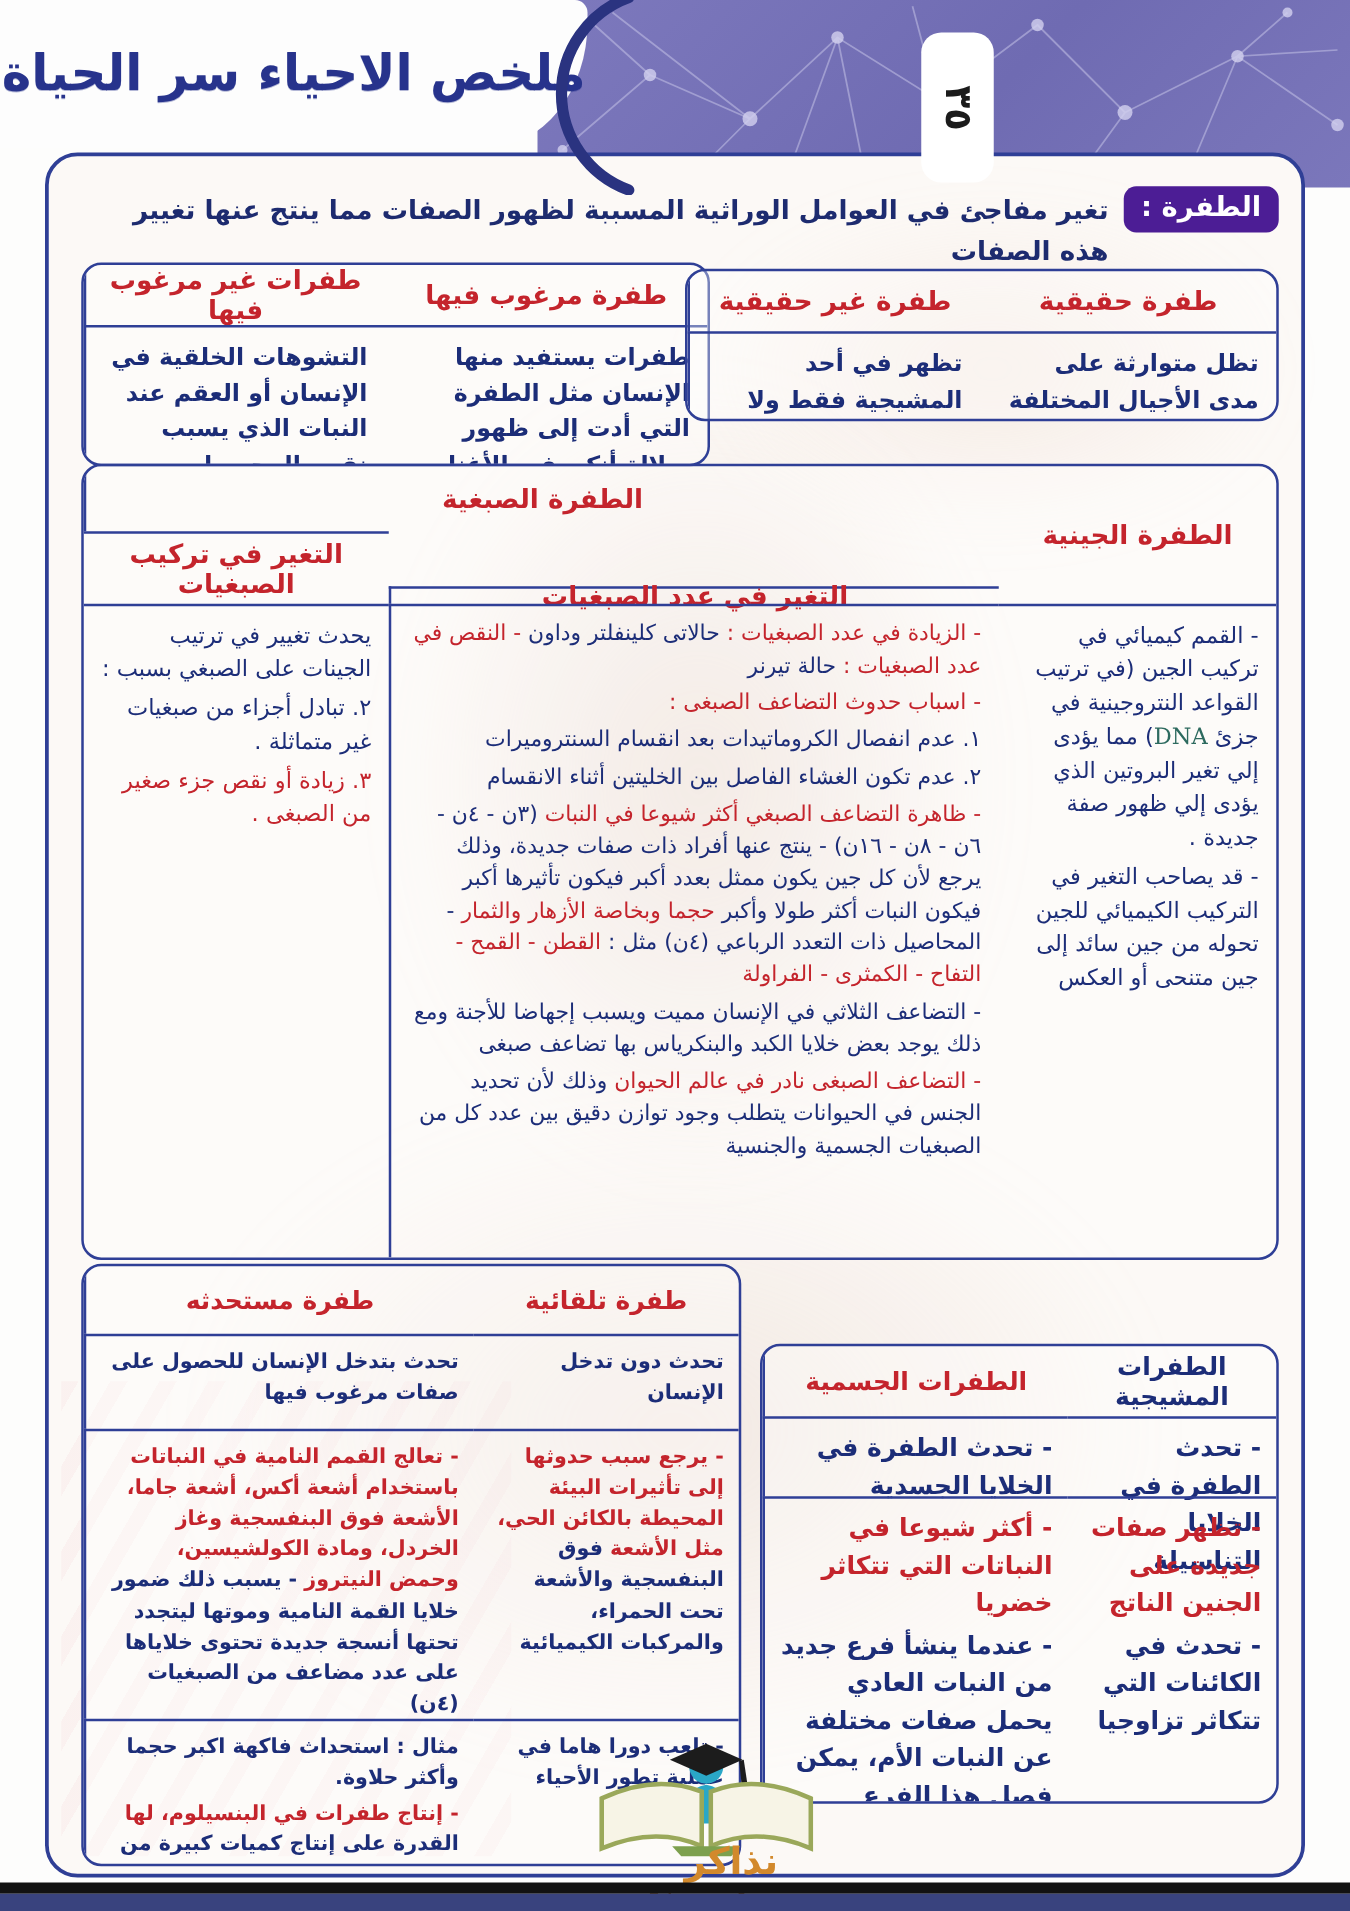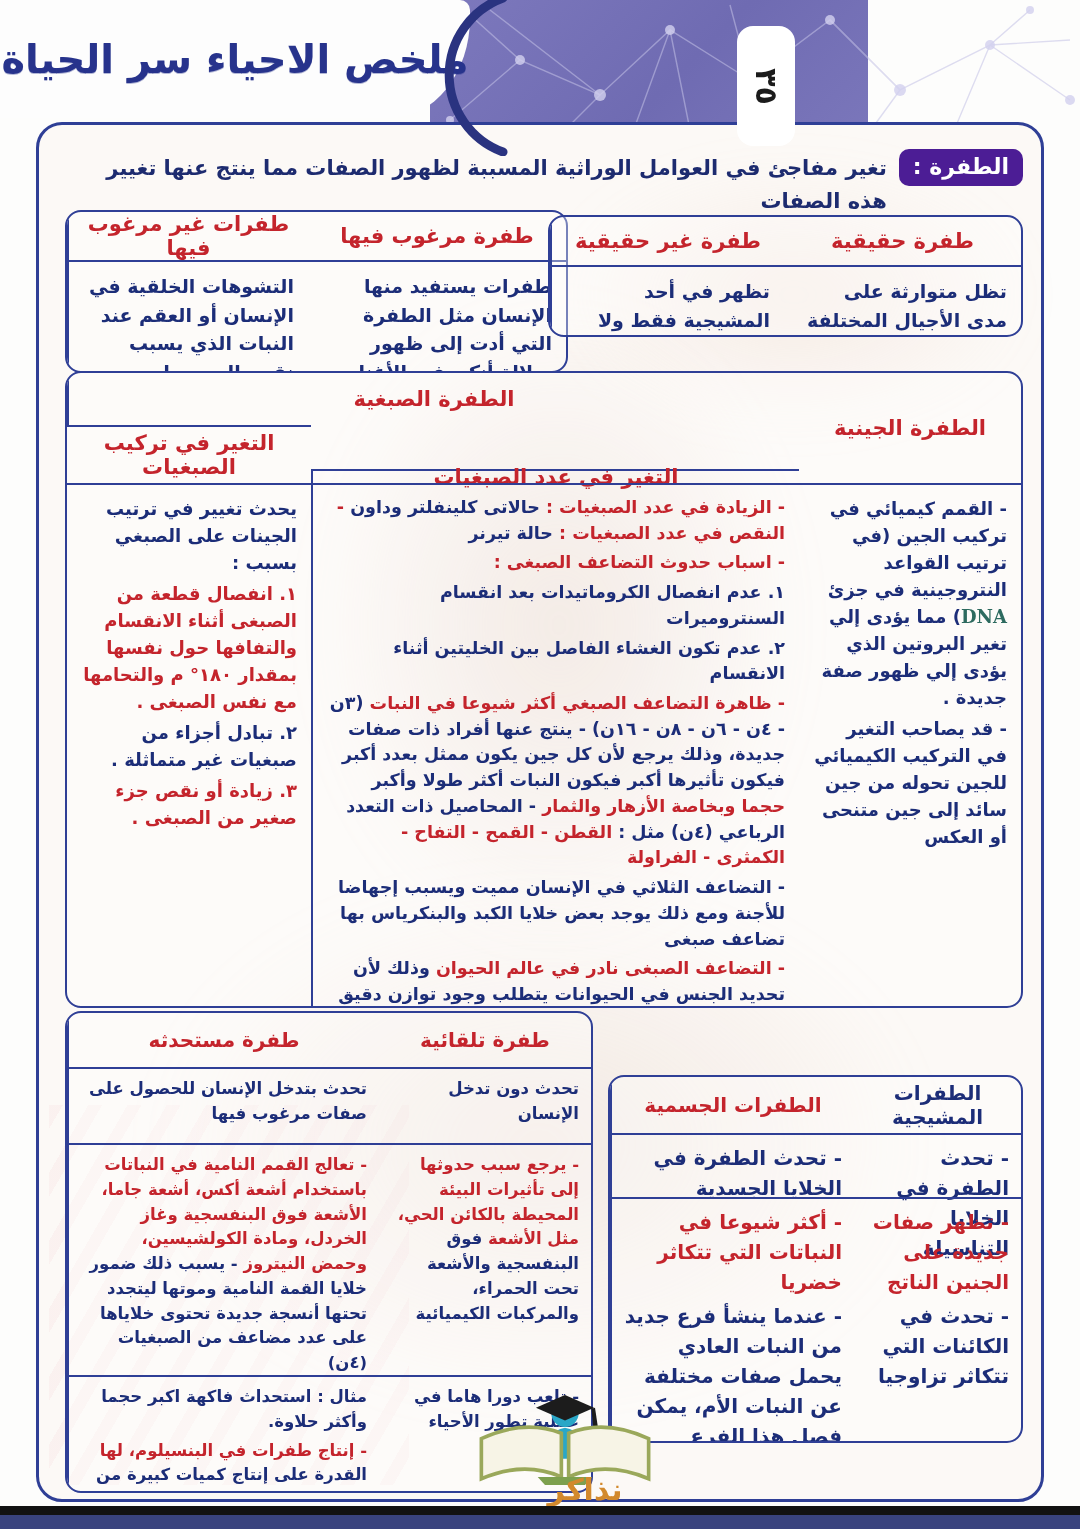--- a/index.html
+++ b/index.html
@@ -5,21 +5,21 @@
   * { margin:0; padding:0; box-sizing:border-box; }
   html,body { width:1080px; height:1529px; }
   body {
     position:relative;
     font-family:"DejaVu Sans", sans-serif;
     background:#fdfdfc;
     overflow:hidden;
     direction:rtl;
   }
   
-  .banner { position:absolute; top:0; left:0; width:868px; height:150px; }
+  .banner { position:absolute; top:0; left:0; width:1080px; height:150px; }
   .banner-purple { position:absolute; top:0; left:430px; right:0; height:150px;
     background:linear-gradient(135deg,#7d79bd 0%,#6f6bb2 55%,#7b77bb 100%); }
   .net { position:absolute; top:0; left:430px; width:650px; height:150px; }
   .title-plate { position:absolute; top:0; left:0; width:470px; height:118px;
     background:#fdfdfd; border-bottom-right-radius:80px 100px; border-top-right-radius:10px;
     display:flex; align-items:center; justify-content:center; z-index:2; }
   .title-plate span { color:#27338c; font-size:40px; font-weight:bold; white-space:nowrap;
     text-shadow:0 1px 0 rgba(39,51,140,.35); }
   .paren { position:absolute; top:-6px; left:433px; width:86px; height:162px; z-index:3; }
   .page-tab { position:absolute; top:26px; left:737px; width:58px; height:120px;
@@ -70,21 +70,21 @@
 
   .t-big { left:26px; top:246px; width:958px; height:637px;
     grid-template-columns:222px 488px 1fr; grid-template-rows:52px 58px 1fr; }
   .g-gen-h { grid-column:1; grid-row:1 / 3; }
   .g-chr-h { grid-column:2 / 4; grid-row:1; }
   .g-num-h { grid-column:2; grid-row:2;margin-top:44px; }
   .g-str-h { grid-column:3; grid-row:2; }
   .g-gen-b { grid-column:1; grid-row:3; font-size:18px; }
   .g-num-b { grid-column:2; grid-row:3; font-size:17.5px; line-height:1.47; }
   .g-str-b { grid-column:3; grid-row:3; font-size:18px; }
-  .t-big .body { font-weight:bold; }
+  .t-big .body { font-weight:normal; }
 
   .t-induced { left:26px; top:886px; width:528px; height:482px;
     grid-template-columns:212px 1fr; grid-template-rows:54px 76px 232px 1fr; }
   .t-induced .body { font-size:16.5px; line-height:1.5; padding:8px 12px; }
   .t-induced .head { font-size:20px; }
 
   .t-somatic { left:569px; top:950px; width:415px; height:368px;
     grid-template-columns:167px 1fr; grid-template-rows:56px 64px 1fr; }
   .t-somatic .body { font-size:20px; line-height:1.5; padding:8px 12px; }
   .t-somatic .head { font-size:20px; }
@@ -177,21 +177,20 @@
         <div class="itm"><span class="c-red">- الزيادة في عدد الصبغيات : </span><span class="c-navy">حالاتى كلينفلتر وداون </span><span class="c-red">- النقص في عدد الصبغيات : </span><span class="c-navy">حالة تيرنر</span></div>
         <div class="itm"><span class="c-red">- اسباب حدوث التضاعف الصبغى :</span></div>
         <div class="itm"><span class="c-navy">١. عدم انفصال الكروماتيدات بعد انقسام السنتروميرات</span></div>
         <div class="itm"><span class="c-navy">٢. عدم تكون الغشاء الفاصل بين الخليتين أثناء الانقسام</span></div>
         <div class="itm"><span class="c-red">- ظاهرة التضاعف الصبغي أكثر شيوعا في النبات </span><span class="c-navy">(٣ن - ٤ن - ٦ن - ٨ن - ١٦ن) - ينتج عنها أفراد ذات صفات جديدة، وذلك يرجع لأن كل جين يكون ممثل بعدد أكبر فيكون تأثيرها أكبر فيكون النبات أكثر طولا وأكبر </span><span class="c-red">حجما وبخاصة الأزهار والثمار </span><span class="c-navy">- المحاصيل ذات التعدد الرباعي (٤ن) مثل : </span><span class="c-red">القطن - القمح - التفاح - الكمثرى - الفراولة</span></div>
         <div class="itm"><span class="c-navy">- التضاعف الثلاثي في الإنسان مميت ويسبب إجهاضا للأجنة ومع ذلك يوجد بعض خلايا الكبد والبنكرياس بها تضاعف صبغى</span></div>
         <div class="itm"><span class="c-red">- التضاعف الصبغى نادر في عالم الحيوان </span><span class="c-navy">وذلك لأن تحديد الجنس في الحيوانات يتطلب وجود توازن دقيق بين عدد كل من الصبغيات الجسمية والجنسية </span></div>
       </div>
     <div class="cell body g-str-b dvt">
         <div class="itm"><span class="c-navy">يحدث تغيير في ترتيب الجينات على الصبغي بسبب :</span></div>
-        <div class="itm"><span class="c-red">١. انفصال قطعة من الصبغى أثناء الانقسام والتفافها حول نفسها بمقدار ١٨٠° م والتحامها مع نفس الصبغى .</span></div>
         <div class="itm"><span class="c-navy">٢. تبادل أجزاء من صبغيات غير متماثلة .</span></div>
         <div class="itm"><span class="c-red">٣. زيادة أو نقص جزء صغير من الصبغى .</span></div>
       </div>
   </div>
 
   <div class="tbl t-induced">
     <div class="cell head">طفرة تلقائية</div>
     <div class="cell head dvl">طفرة مستحدثه</div>
     <div class="cell body dvt">
         <div class="itm"><span class="c-navy">تحدث دون تدخل الإنسان</span></div>

